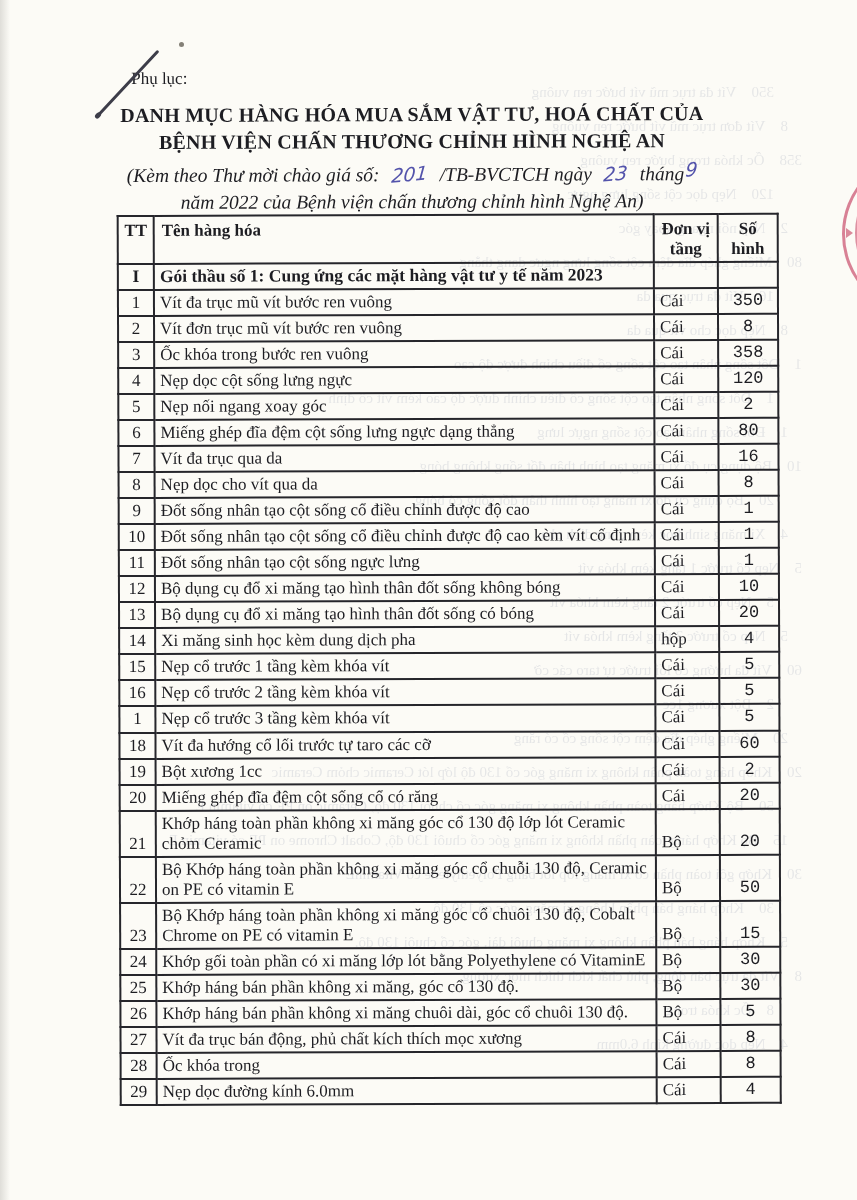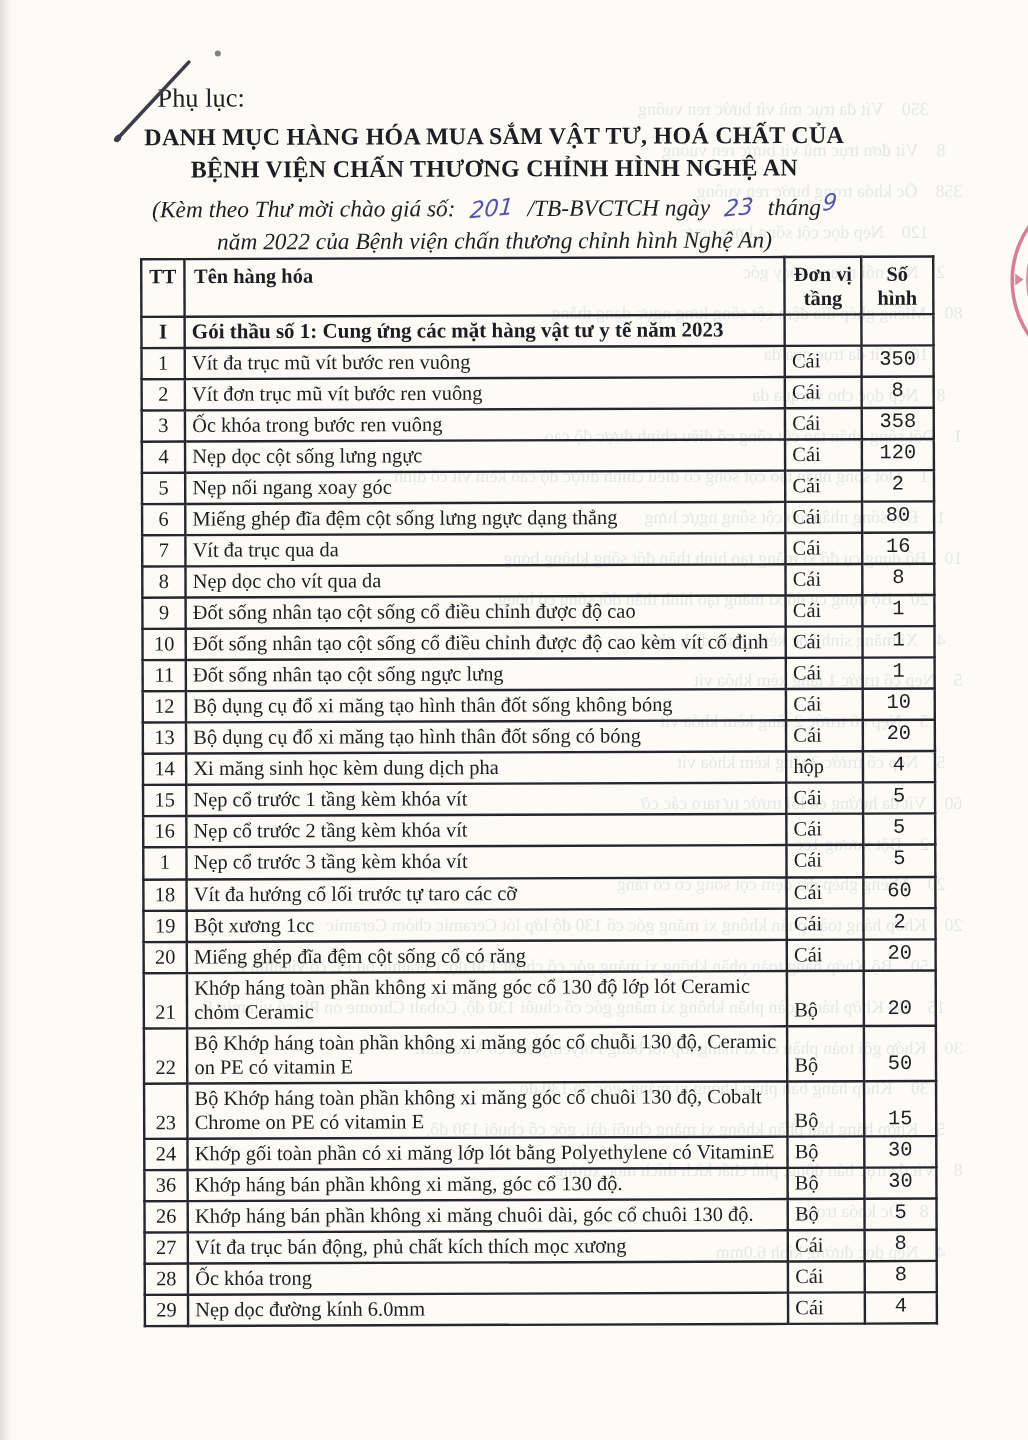--- a/index.html
+++ b/index.html
@@ -33,21 +33,21 @@
   .stamp{position:absolute;z-index:3;}
   .stamp .ring-outer{position:absolute;left:842px;top:152px;width:158px;height:158px;
     border:3px solid rgba(204,88,116,.75);border-radius:50%;}
   .stamp .ring-inner{position:absolute;left:855px;top:165px;width:132px;height:132px;
     border:2px solid rgba(204,88,116,.65);border-radius:50%;}
   .stamp .mark{position:absolute;left:846px;top:228px;width:0;height:0;
     border-top:5px solid transparent;border-bottom:5px solid transparent;
     border-left:7px solid rgba(204,88,116,.7);}
 
   
-  .phu-luc{position:absolute;left:133px;top:68px;font-size:22px;}
+  .phu-luc{position:absolute;left:133px;top:68px;font-size:17px;}
   .doc-title{position:absolute;left:0;right:30px;top:101px;text-align:center;
     font-weight:bold;font-size:20px;line-height:27px;letter-spacing:.2px;}
   .doc-subtitle{position:absolute;left:0;right:30px;top:161px;text-align:center;
     font-style:italic;font-size:19.5px;line-height:27px;}
   .hand{font-family:"DejaVu Sans",sans-serif;font-style:italic;font-weight:500;
     color:#5353ab;display:inline-block;transform:rotate(-5deg) skewX(-10deg);
     font-size:19px;margin:0 7px;}
   .hand.month{margin:0 0 0 1px;position:relative;top:-4px;}
 
   
@@ -316,21 +316,21 @@
   </tr>
 
   <tr>
     <td class="c-tt">24</td>
     <td class="c-name">Khớp gối toàn phần có xi măng lớp lót bằng Polyethylene có VitaminE</td>
     <td class="c-unit">Bộ</td>
     <td class="c-qty">30</td>
   </tr>
 
   <tr>
-    <td class="c-tt">36</td>
+    <td class="c-tt">25</td>
     <td class="c-name">Khớp háng bán phần không xi măng, góc cổ 130 độ.</td>
     <td class="c-unit">Bộ</td>
     <td class="c-qty">30</td>
   </tr>
 
   <tr>
     <td class="c-tt">26</td>
     <td class="c-name">Khớp háng bán phần không xi măng chuôi dài, góc cổ chuôi 130 độ.</td>
     <td class="c-unit">Bộ</td>
     <td class="c-qty">5</td>

